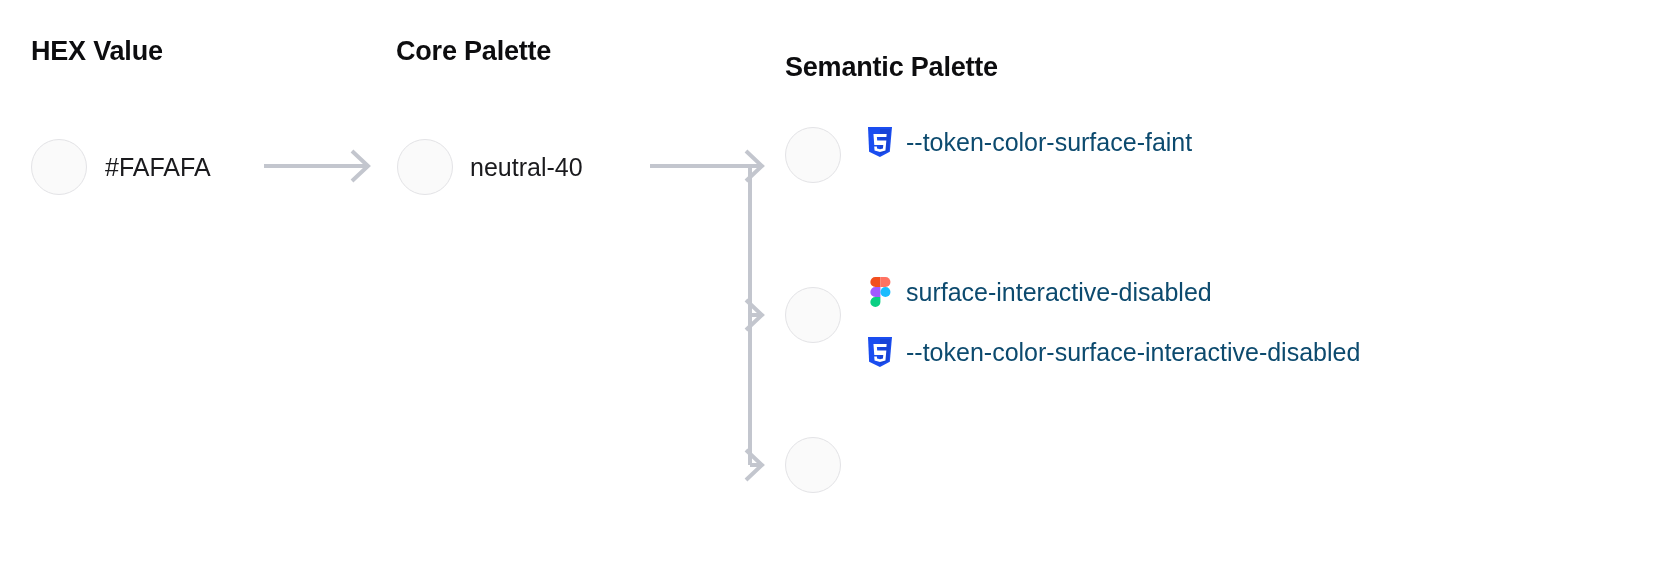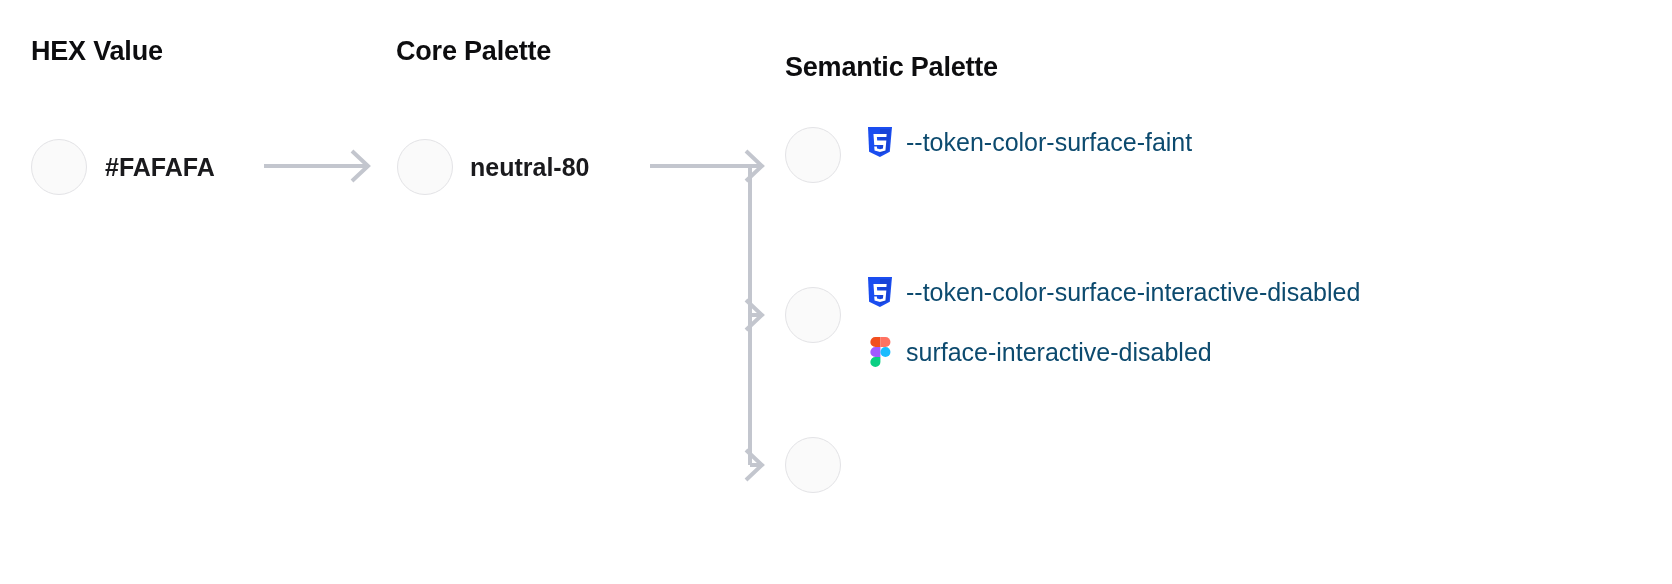--- a/index.html
+++ b/index.html
@@ -45,21 +45,21 @@
   .swatch.hex-swatch  { left: 31px;  top: 139px; }
   .swatch.core-swatch { left: 397px; top: 139px; }
   .swatch.sem-swatch-0 { left: 785px; top: 127px; }
   .swatch.sem-swatch-1 { left: 785px; top: 287px; }
   .swatch.sem-swatch-2 { left: 785px; top: 437px; }
 
   
   .value-label {
     position: absolute;
     font-size: 25px;
-    font-weight: 700;
+    font-weight: 400;
     color: #1a1a1d;
     white-space: nowrap;
     line-height: 1;
   }
   .value-label.hex-value  { left: 105px; top: 155px; }
   .value-label.core-value { left: 470px; top: 155px; }
 
   
   .connector {
     position: absolute;
@@ -139,60 +139,60 @@
 
       <line x1="750" y1="465" x2="762" y2="465"></line>
       <polyline points="746,450 762,465 746,480"></polyline>
     </g>
   </svg>
 
   <div class="swatch hex-swatch" style="background: rgb(250, 250, 250);"></div>
   <div class="value-label hex-value">#FAFAFA</div>
 
   <div class="swatch core-swatch" style="background: rgb(250, 250, 250);"></div>
-  <div class="value-label core-value">neutral-80</div>
+  <div class="value-label core-value">neutral-40</div>
 
   <div class="swatch sem-swatch-0" style="background: rgb(250, 250, 250);"></div>
   <div class="swatch sem-swatch-1" style="background: rgb(250, 250, 250);"></div>
   <div class="swatch sem-swatch-2" style="background: rgb(250, 250, 250);"></div>
 
   <div class="sem-row r0">
     <div class="token-line">
       <span class="icon-box">
         <svg viewBox="0 0 24 27" xmlns="http://www.w3.org/2000/svg">
           <path d="M1.2 0h21.6l-1.97 22.2L11.97 27 2.2 22.2z" fill="#1A4DF0"></path>
           <path d="M12 2.1v22.6l7.9-4 1.6-18.6z" fill="#1743D6"></path>
           <path d="M6.1 6.2h11.9l-.25 2.85H9.2l.3 3.2h8.2l-.8 8.95L12 22.6l-4.9-1.4-.33-3.75h2.4l.17 1.9L12 20.1l2.66-.76.28-3.1H6.85z" fill="#ffffff"></path>
         </svg>
       </span>
       <span class="token-text">--token-color-surface-faint</span>
     </div>
   </div>
 
   <div class="sem-row r1">
     <div class="token-line">
-      <span class="icon-box">
-        <svg viewBox="0 0 24 27" xmlns="http://www.w3.org/2000/svg">
-          <path d="M1.2 0h21.6l-1.97 22.2L11.97 27 2.2 22.2z" fill="#1A4DF0"></path>
-          <path d="M12 2.1v22.6l7.9-4 1.6-18.6z" fill="#1743D6"></path>
-          <path d="M6.1 6.2h11.9l-.25 2.85H9.2l.3 3.2h8.2l-.8 8.95L12 22.6l-4.9-1.4-.33-3.75h2.4l.17 1.9L12 20.1l2.66-.76.28-3.1H6.85z" fill="#ffffff"></path>
-        </svg>
-      </span>
-      <span class="token-text">--token-color-surface-interactive-disabled</span>
-    </div>
-    <div class="token-line">
       <span class="figma-box">
         <svg viewBox="0 0 21 31" xmlns="http://www.w3.org/2000/svg">
           <path d="M5.2 31a5.2 5.2 0 0 0 5.2-5.2v-5.2H5.2a5.2 5.2 0 1 0 0 10.4z" fill="#0ACF83"></path>
           <path d="M0 15.5a5.2 5.2 0 0 1 5.2-5.2h5.2v10.4H5.2A5.2 5.2 0 0 1 0 15.5z" fill="#A259FF"></path>
           <path d="M0 5.2A5.2 5.2 0 0 1 5.2 0h5.2v10.4H5.2A5.2 5.2 0 0 1 0 5.2z" fill="#F24E1E"></path>
           <path d="M10.4 0h5.2a5.2 5.2 0 1 1 0 10.4h-5.2z" fill="#FF7262"></path>
           <path d="M20.8 15.5a5.2 5.2 0 1 1-10.4 0 5.2 5.2 0 0 1 10.4 0z" fill="#1ABCFE"></path>
         </svg>
       </span>
       <span class="token-text">surface-interactive-disabled</span>
     </div>
+    <div class="token-line">
+      <span class="icon-box">
+        <svg viewBox="0 0 24 27" xmlns="http://www.w3.org/2000/svg">
+          <path d="M1.2 0h21.6l-1.97 22.2L11.97 27 2.2 22.2z" fill="#1A4DF0"></path>
+          <path d="M12 2.1v22.6l7.9-4 1.6-18.6z" fill="#1743D6"></path>
+          <path d="M6.1 6.2h11.9l-.25 2.85H9.2l.3 3.2h8.2l-.8 8.95L12 22.6l-4.9-1.4-.33-3.75h2.4l.17 1.9L12 20.1l2.66-.76.28-3.1H6.85z" fill="#ffffff"></path>
+        </svg>
+      </span>
+      <span class="token-text">--token-color-surface-interactive-disabled</span>
+    </div>
   </div>
 
   <div class="sem-row r2">
   </div>
 
 </div>
 
 </body></html>

